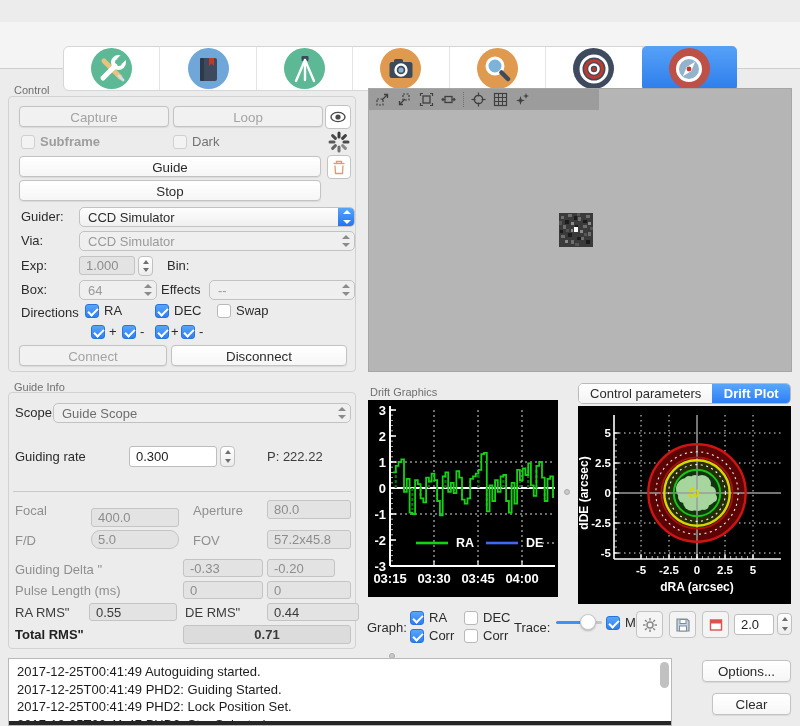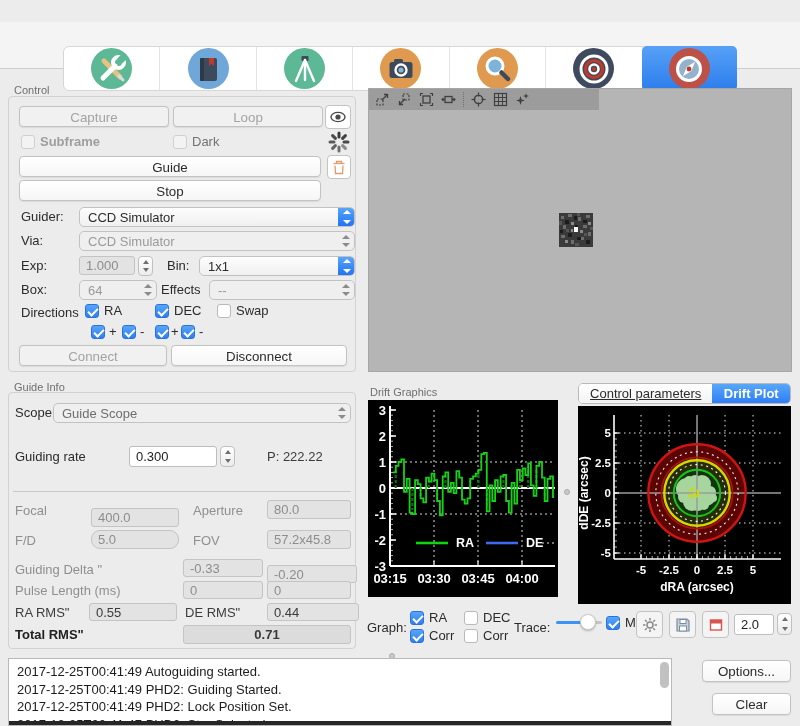--- a/index.html
+++ b/index.html
@@ -58,21 +58,21 @@
   .stepper::before{top:3px;border-bottom:4px solid #6f6f6f;}
   .stepper::after{bottom:3px;border-top:4px solid #6f6f6f;}
   hr.sep{position:absolute;border:none;border-top:1px solid #c9c9c9;margin:0;}
   
   .imageview{position:absolute;left:368px;top:88px;width:424px;height:284px;background:#b5b5b5;border:1px solid #a6a6a6;}
   .iv-toolbar{position:absolute;left:0;top:0;width:230px;height:21px;background:#9c9c9c;display:flex;align-items:center;gap:7px;padding:0 6px;}
   
   .plot{position:absolute;background:#000;}
   .tabs{position:absolute;left:578px;top:383px;width:213px;height:21px;display:flex;border:1px solid #b9b9b9;border-radius:5px;overflow:hidden;background:#fff;}
   .tab{display:flex;align-items:center;justify-content:center;height:100%;}
-  .tab.inactive{flex:1.72;color:#2b2b2b;background:linear-gradient(#ffffff,#f3f3f3);text-decoration:underline;}
+  .tab.inactive{flex:1.72;color:#2b2b2b;background:linear-gradient(#ffffff,#f3f3f3);}
   .tab.active{flex:1;color:#fff;background:linear-gradient(#58a7f9,#2e7ef6);font-weight:bold;}
   
   .slider{position:absolute;width:46px;height:16px;}
   .slider .track{position:absolute;top:7px;left:0;right:0;height:3px;border-radius:2px;
                  background:linear-gradient(to right,#3c93f5 0 55%,#c6c6c6 55%);}
   .slider .knob{position:absolute;top:0;left:24px;width:16px;height:16px;border-radius:50%;background:#fff;
                 border:1px solid #cacaca;box-shadow:0 1px 2px rgba(0,0,0,.25);}
   
   .log{position:absolute;left:8px;top:658px;width:664px;height:68px;background:#fff;border:1px solid #b9b9b9;
        padding:4px 8px;line-height:17.5px;color:#1c1c1c;overflow:hidden;}
@@ -212,27 +212,20 @@
     <span class="lbl" style="position:absolute;left:12px;top:136px;">Via:</span>
     <div class="popup dis" style="left:70px;top:134px;width:276px;">
       <span>CCD Simulator</span>
       <span class="chev up"></span><span class="chev dn"></span>
     </div>
 
     <span class="lbl" style="position:absolute;left:12px;top:161px;">Exp:</span>
     <div class="field" style="left:70px;top:159px;width:56px;">1.000</div>
     <span class="stepper" style="left:129px;top:159px;"></span>
     <span class="lbl" style="position:absolute;left:158px;top:161px;">Bin:</span>
-    <div class="popup" style="left:190px;top:159px;width:156px;">
-      <span>1x1</span>
-      <span class="cap">
-          <span class="chev up"></span>
-          <span class="chev dn"></span>
-        </span>
-    </div>
 
     <span class="lbl" style="position:absolute;left:12px;top:185px;">Box:</span>
     <div class="popup dis" style="left:70px;top:183px;width:78px;">
       <span>64</span>
       <span class="chev up"></span><span class="chev dn"></span>
     </div>
     <span class="lbl" style="position:absolute;left:152px;top:185px;">Effects</span>
     <div class="popup dis" style="left:200px;top:183px;width:146px;">
       <span>--</span>
       <span class="chev up"></span><span class="chev dn"></span>
@@ -286,21 +279,21 @@
     <span class="lbl dim" style="position:absolute;left:6px;top:110px;">Focal</span>
     <div class="field" style="left:82px;top:115px;width:88px;">400.0</div>
     <span class="lbl dim" style="position:absolute;left:184px;top:110px;">Aperture</span>
     <div class="field" style="left:258px;top:107px;width:84px;">80.0</div>
     <span class="lbl dim" style="position:absolute;left:6px;top:140px;">F/D</span>
     <div class="field" style="left:82px;top:137px;width:88px;border-radius:9px;">5.0</div>
     <span class="lbl dim" style="position:absolute;left:184px;top:140px;">FOV</span>
     <div class="field" style="left:258px;top:137px;width:84px;">57.2x45.8</div>
     <span class="lbl dim" style="position:absolute;left:6px;top:169px;">Guiding Delta "</span>
     <div class="field" style="left:174px;top:166px;width:80px;height:18px;line-height:15px;">-0.33</div>
-    <div class="field" style="left:258px;top:172px;width:90px;height:18px;line-height:15px;">-0.20</div>
+    <div class="field" style="left:258px;top:166px;width:68px;height:18px;line-height:15px;">-0.20</div>
     <span class="lbl dim" style="position:absolute;left:6px;top:190px;">Pulse Length (ms)</span>
     <div class="field" style="left:174px;top:188px;width:80px;height:18px;line-height:15px;">0</div>
     <div class="field" style="left:258px;top:188px;width:84px;height:18px;line-height:15px;">0</div>
     <span class="lbl" style="position:absolute;left:6px;top:212px;color:#3c3c3c;">RA RMS"</span>
     <div class="field dark" style="left:80px;top:210px;width:88px;height:18px;line-height:15px;">0.55</div>
     <span class="lbl" style="position:absolute;left:176px;top:212px;color:#3c3c3c;">DE RMS"</span>
     <div class="field dark" style="left:258px;top:210px;width:92px;height:18px;line-height:15px;">0.44</div>
     <span class="lbl" style="position:absolute;left:6px;top:234px;font-weight:bold;color:#222;">Total RMS"</span>
     <div class="field dark" style="left:174px;top:232px;width:168px;height:19px;line-height:16px;text-align:center;font-weight:bold;background:#dcdcdc;">0.71</div>
   </div>

